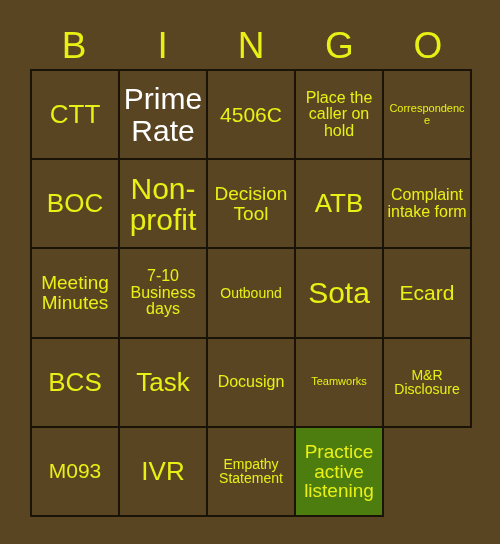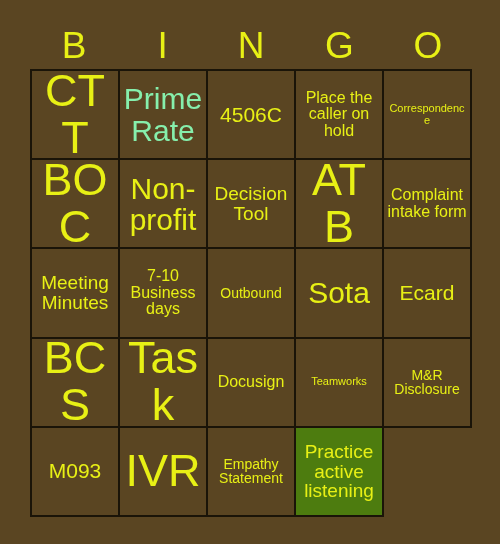--- a/index.html
+++ b/index.html
@@ -64,21 +64,21 @@
     overflow: hidden;
   }
   .cell-text {
     color: #e8f015;
     line-height: 1.04;
     display: block;
     width: 100%;
     word-wrap: break-word;
   }
   
-  .fs-xxl { font-size: 45px; }
+  .fs-xxl { font-size: 26px; }
   .fs-xl  { font-size: 30px; }
   .fs-l   { font-size: 21px; }
   .fs-m   { font-size: 19px; }
   .fs-s   { font-size: 16px; }
   .fs-xs  { font-size: 14px; }
   .fs-xxs { font-size: 11px; }
 </style>
 </head>
 <body style="background: rgb(90, 69, 34);">
 
@@ -91,21 +91,21 @@
     <div class="header-cell" style="color: rgb(232, 240, 21);">G</div>
     <div class="header-cell" style="color: rgb(232, 240, 21);">O</div>
   </div>
 
   <div class="grid" style="border-top-color: rgb(26, 20, 8); border-left-color: rgb(26, 20, 8);">
 
     <div class="cell" style="background: rgb(90, 69, 34); border-right-color: rgb(26, 20, 8); border-bottom-color: rgb(26, 20, 8);">
         <span class="cell-text fs-xxl" style="color: rgb(232, 240, 21);">CTT</span>
       </div>
     <div class="cell" style="background: rgb(90, 69, 34); border-right-color: rgb(26, 20, 8); border-bottom-color: rgb(26, 20, 8);">
-        <span class="cell-text fs-xl" style="color: #86efac;">Prime Rate</span>
+        <span class="cell-text fs-xl" style="color: #ffffff;">Prime Rate</span>
       </div>
     <div class="cell" style="background: rgb(90, 69, 34); border-right-color: rgb(26, 20, 8); border-bottom-color: rgb(26, 20, 8);">
         <span class="cell-text fs-l" style="color: rgb(232, 240, 21);">4506C</span>
       </div>
     <div class="cell" style="background: rgb(90, 69, 34); border-right-color: rgb(26, 20, 8); border-bottom-color: rgb(26, 20, 8);">
         <span class="cell-text fs-s" style="color: rgb(232, 240, 21);">Place the caller on hold</span>
       </div>
     <div class="cell" style="background: rgb(90, 69, 34); border-right-color: rgb(26, 20, 8); border-bottom-color: rgb(26, 20, 8);">
         <span class="cell-text fs-xxs" style="color: rgb(232, 240, 21);">Correspondence</span>
       </div>

